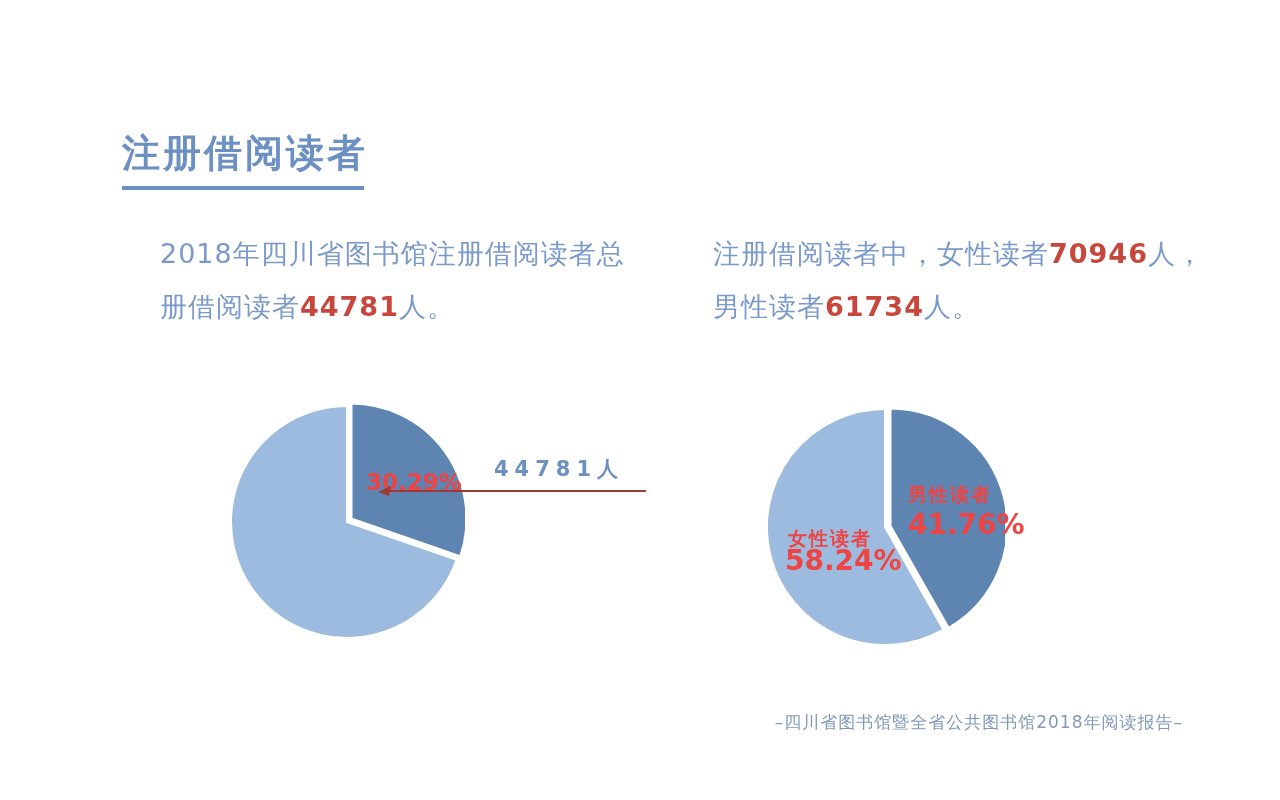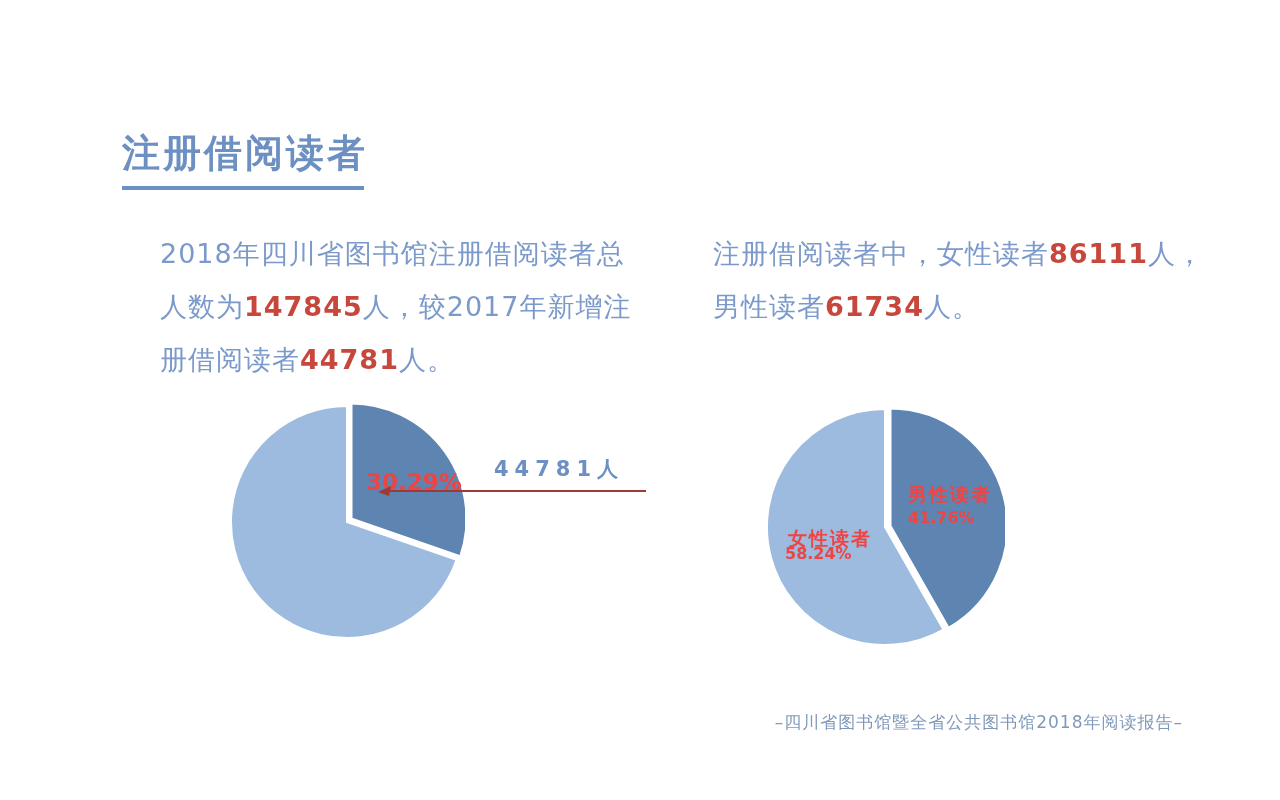--- a/index.html
+++ b/index.html
@@ -26,21 +26,21 @@
   .para-right{left:713px;top:227px;}
   .seg-red{color:var(--red);font-weight:bold;}
   .pie-svg{display:block;}
   .pie-left{left:229px;top:404px;}
   .pie-right{left:765px;top:407px;}
   .slice-dark{fill:var(--pie_dark);stroke:#ffffff;stroke-width:3;}
   .slice-light{fill:var(--pie_light);stroke:#ffffff;stroke-width:2;}
   .pie-label{
     color:#ef4444;font-weight:bold;white-space:nowrap;
   }
-  .pct-big{font-size:16px;}
+  .pct-big{font-size:28px;}
   .name-label{font-size:19px;letter-spacing:2px;}
   .label-3029{left:366px;top:469px;font-size:23px;}
   .label-male-name{left:908px;top:482px;}
   .label-male-pct{left:908px;top:508px;}
   .label-female-name{left:788px;top:518px;margin-top:8px;}
   .label-female-pct{left:785px;top:544px;}
   .callout{
     left:428px;top:441px;width:196px;text-align:right;
     color:var(--accent_blue);font-weight:bold;white-space:nowrap;
   }
@@ -53,25 +53,24 @@
   }
 </style>
 </head>
 <body>
 
 <div class="abs page-title">注册借阅读者</div>
 <div class="abs title-underline"></div>
 
 <div class="abs paragraph para-left">
     <div class="rich-line"><span>2018年四川省图书馆注册借阅读者总</span></div>
-    <div class="rich-line"><span>人数为</span><span class="seg-red">147845</span><span>人，较2017年新增注</span></div>
     <div class="rich-line"><span>册借阅读者</span><span class="seg-red">44781</span><span>人。</span></div>
   </div>
 <div class="abs paragraph para-right">
-    <div class="rich-line"><span>注册借阅读者中，女性读者</span><span class="seg-red">86111</span><span>人，</span></div>
+    <div class="rich-line"><span>注册借阅读者中，女性读者</span><span class="seg-red">70946</span><span>人，</span></div>
     <div class="rich-line"><span>男性读者</span><span class="seg-red">61734</span><span>人。</span></div>
   </div>
 
 <svg class="abs pie-svg pie-left" width="236" height="236" viewBox="0 0 236 236">
   <path class="slice-light" d="M 118 118 L 227.6 155.9 A 116 116 0 1 1 118 2 Z"></path>
   <path class="slice-dark" transform="translate(4,-3)" d="M 118 118 L 118 2 A 116 116 0 0 1 227.6 155.9 Z"></path>
 </svg>
 <div class="abs pie-label pct-big label-3029">30.29%</div>
 
 <svg class="abs leader-svg" width="274" height="16" viewBox="0 0 274 16">

